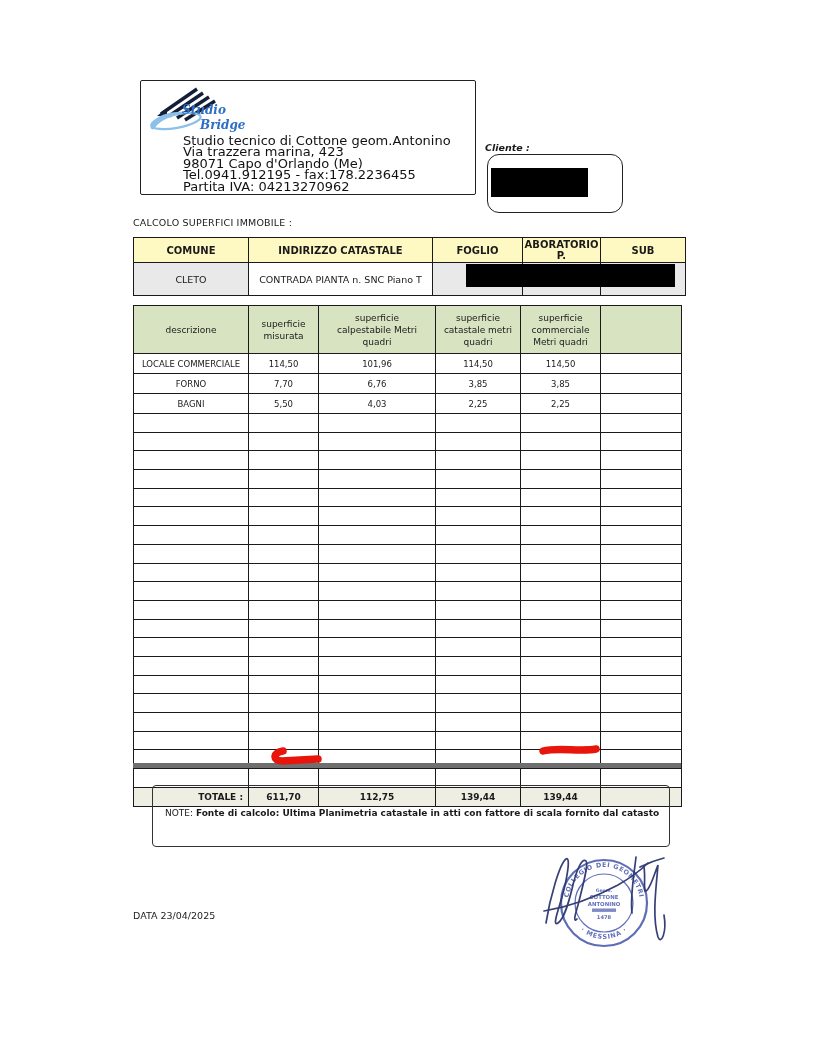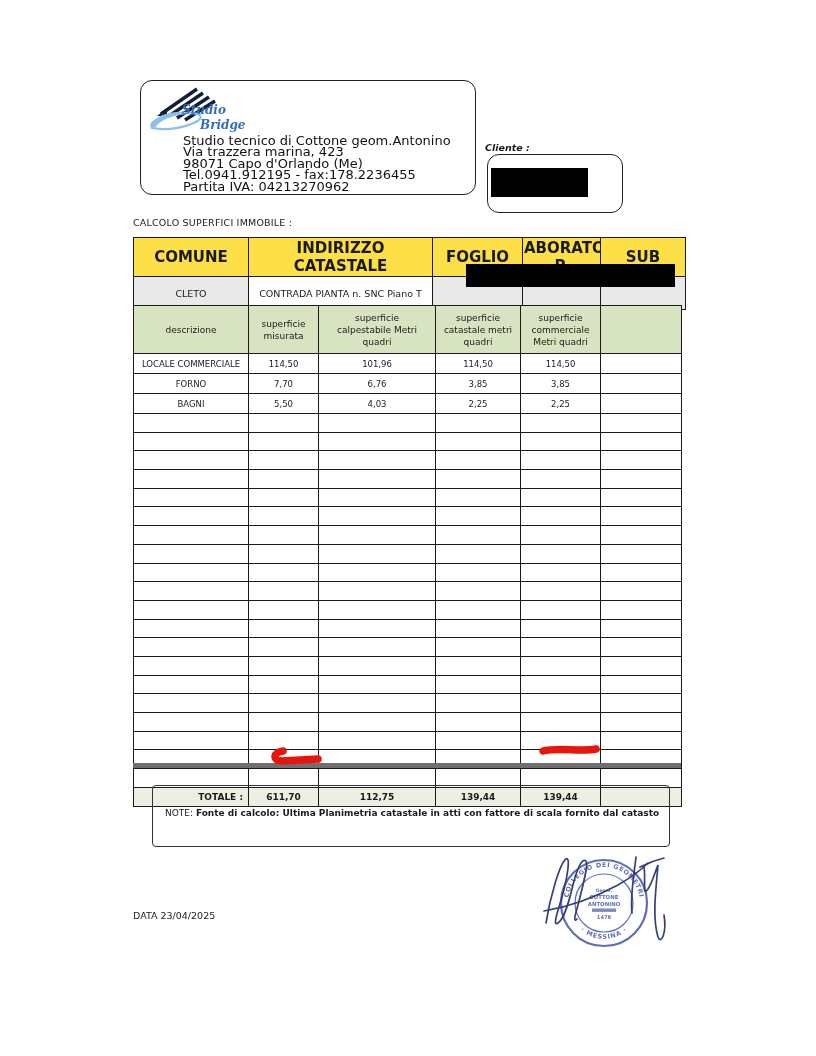--- a/index.html
+++ b/index.html
@@ -5,37 +5,37 @@
   html,body { margin:0; padding:0; background:#ffffff; }
   .page {
     position:relative; width:816px; height:1056px; background:#ffffff;
     font-family:"DejaVu Sans","Liberation Sans",sans-serif; color:#1a1a1a;
     overflow:hidden;
   }
   .abs { position:absolute; }
 
   
   .letterhead { left:140px; top:80px; width:334px; height:113px;
-    border:1.6px solid #222; border-radius:12px; }
+    border:1.6px solid #222; border-radius:2px; }
   .logo-svg { position:absolute; left:4px; top:2px; }
   .address { position:absolute; left:10px; top:54px; font-size:13px; line-height:11.4px; color:#111;margin-left:32px; }
 
   
   .cliente-label { left:485px; top:142px; font-size:9.5px; font-weight:bold; font-style:italic; }
   .client-box { left:487px; top:154px; width:134px; height:57px; border:1.6px solid #222; border-radius:12px; }
   .redaction { position:absolute; background:#000; }
 
   .section-title { left:133px; top:217px; font-size:9.5px; font-weight:normal; letter-spacing:0.2px; }
 
   table { border-collapse:collapse; table-layout:fixed; position:absolute; }
   td,th { overflow:hidden; }
 
   
   .ptable { left:133px; top:237px; width:552px; }
-  .ptable th { background:#fde047; border:1.6px solid #1a1a1a; font-size:15px; font-weight:bold; height:22px; text-align:center; }
+  .ptable th { background:#fef9c3; border:1.6px solid #1a1a1a; font-size:10px; font-weight:bold; height:22px; text-align:center; }
   .ptable td { border:1.6px solid #1a1a1a; height:30px; text-align:center; font-size:9.5px; background:#fff; }
   .ptable td.gray { background:#e9e9e9; }
 
   
   .stable { left:133px; top:305px; width:548px; }
   .stable th { background:#d8e3c2; border:1.5px solid #1a1a1a; font-weight:normal; font-size:9px;
     height:45px; text-align:center; white-space:pre-line; line-height:12px; vertical-align:middle; }
   .stable td { border:1.5px solid #1a1a1a; text-align:center; font-size:8.5px; background:#fff; }
   .stable tr.data td { height:17px; }
   .stable tr.empty td { height:15.7px; }

